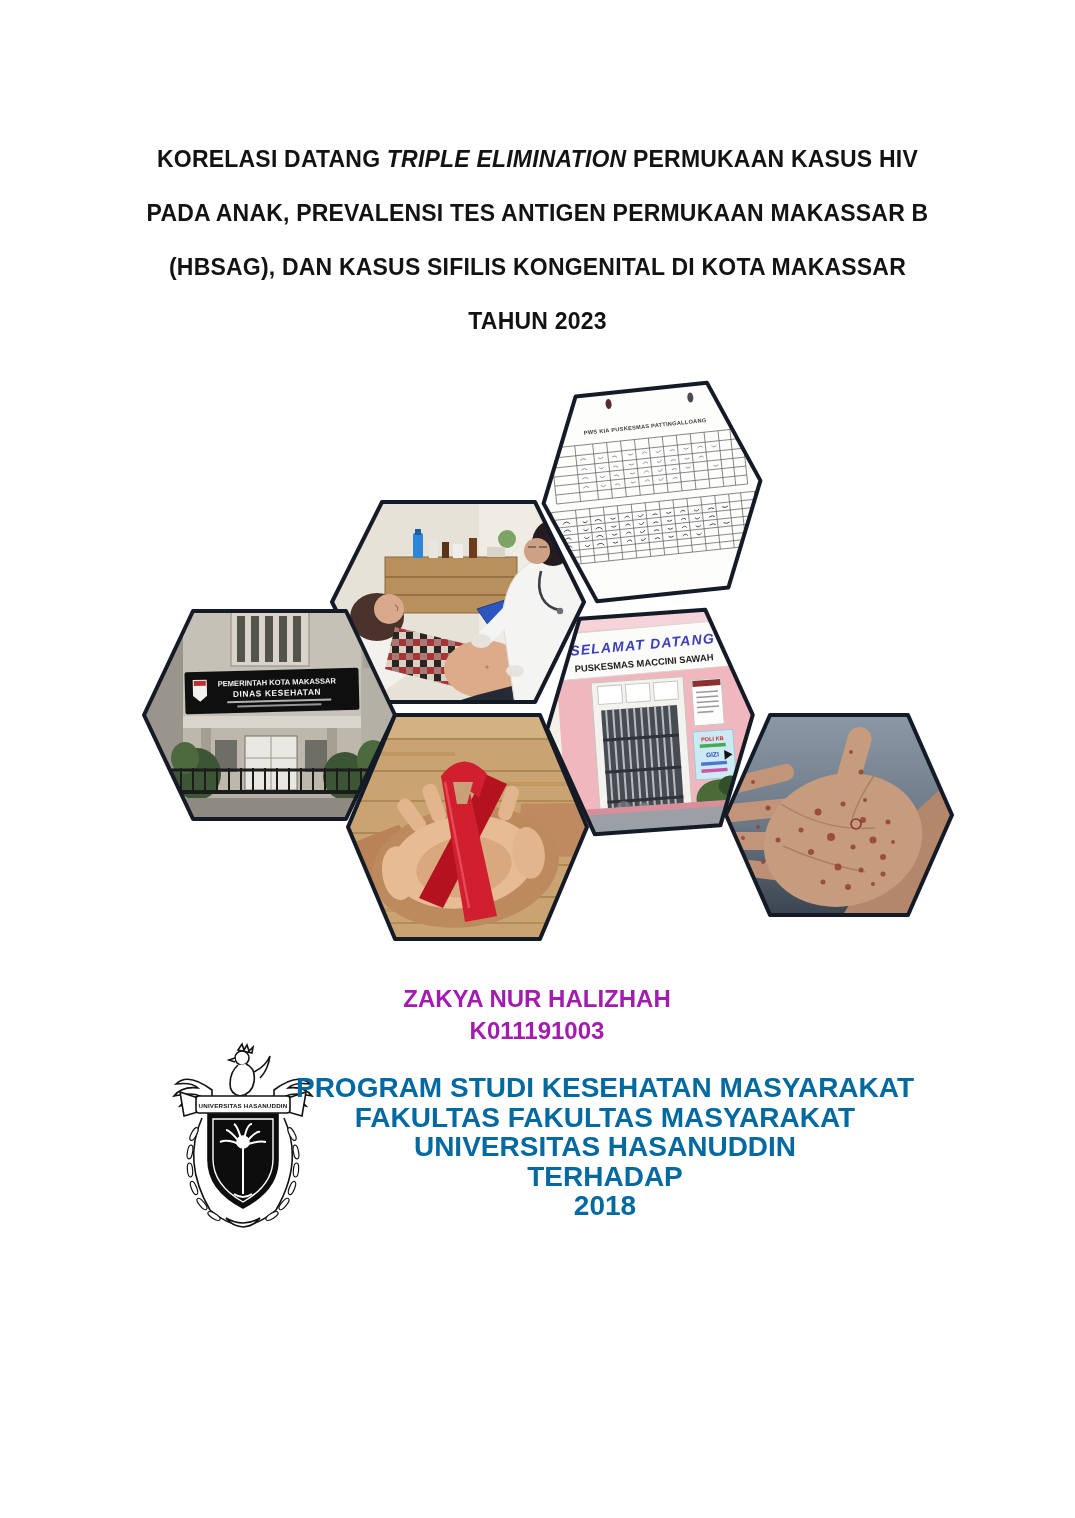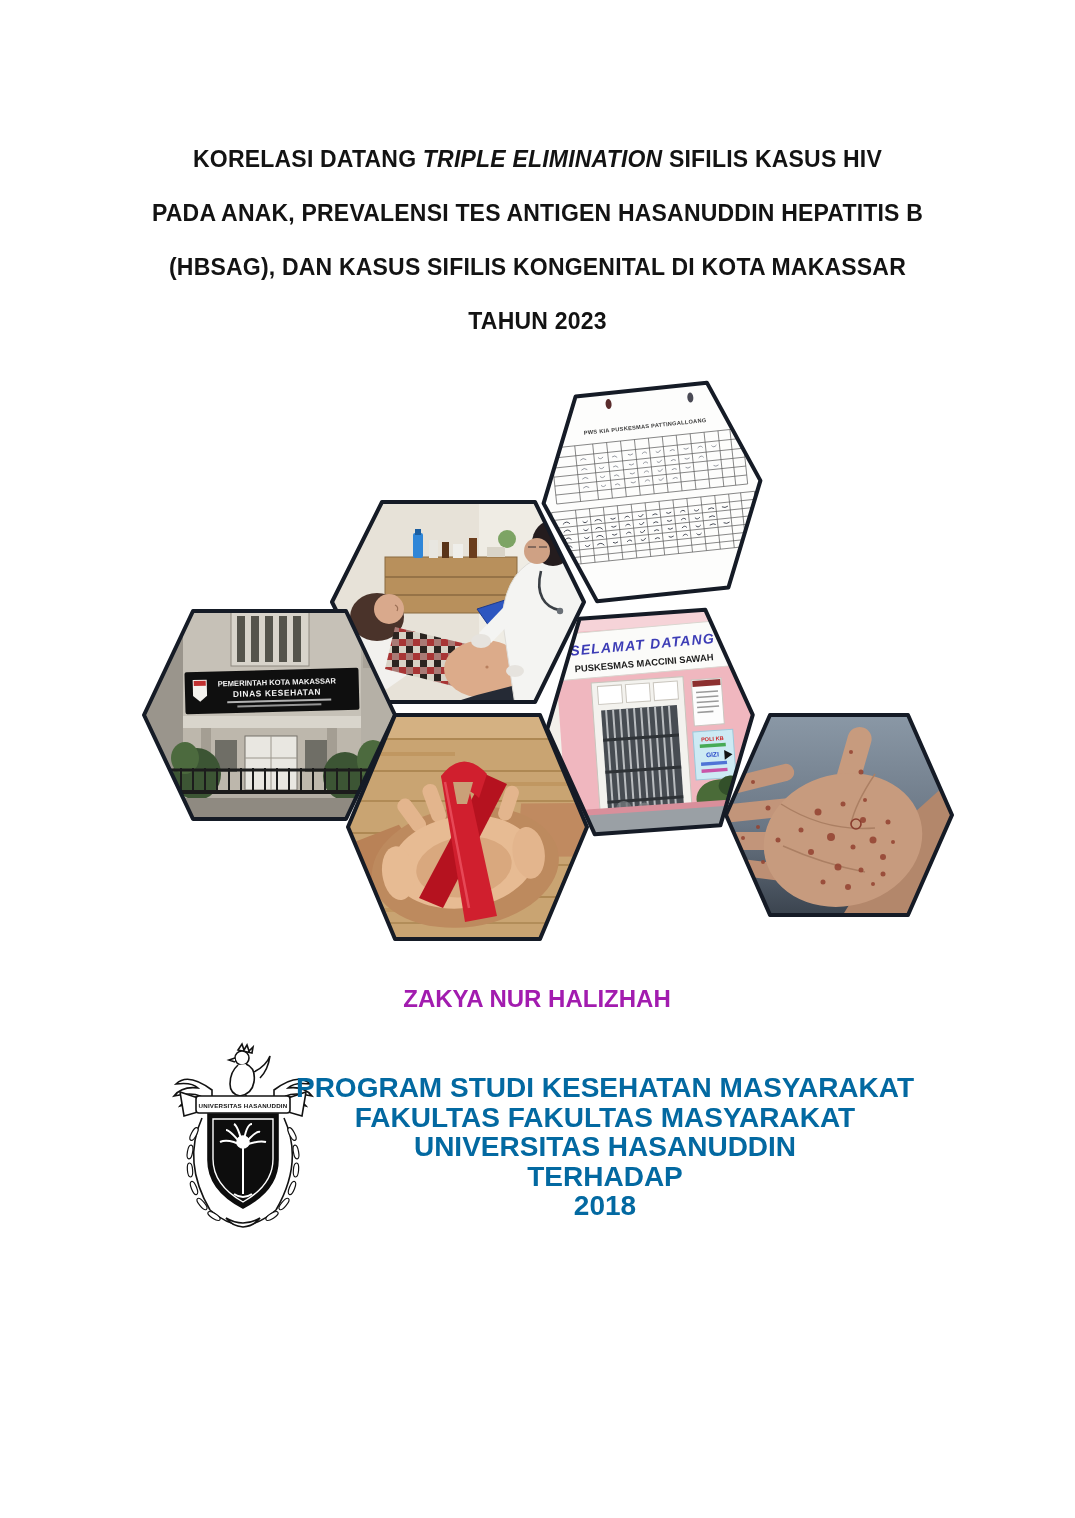--- a/index.html
+++ b/index.html
@@ -15,22 +15,22 @@
     font-size:28px;font-weight:bold;line-height:29.5px;color:#0369a1;}
   .hex{position:absolute;overflow:visible;}
   .hexline{fill:none;stroke:#151b26;stroke-width:4;stroke-linejoin:round;}
   svg text{font-family:"Liberation Sans", sans-serif;}
   .scene text{pointer-events:none;}
 </style>
 </head>
 <body>
 
 <div class="abs title-block">
-  <div><span>KORELASI DATANG </span><span class="title-italic">TRIPLE ELIMINATION</span><span> SIFILIS KASUS HIV</span></div>
-  <div>PADA ANAK, PREVALENSI TES ANTIGEN HASANUDDIN HEPATITIS B</div>
+  <div><span>KORELASI DATANG </span><span class="title-italic">TRIPLE ELIMINATION</span><span> PERMUKAAN KASUS HIV</span></div>
+  <div>PADA ANAK, PREVALENSI TES ANTIGEN PERMUKAAN MAKASSAR B</div>
   <div>(HBSAG), DAN KASUS SIFILIS KONGENITAL DI KOTA MAKASSAR</div>
   <div>TAHUN 2023</div>
 </div>
 
 <svg class="hex scene" style="left:540px;top:386px;transform:rotate(-6deg);" width="224" height="212" viewBox="0 0 224 212">
   <defs>
       <clipPath id="clipA">
         <polygon points="3,106 46,3 178,3 221,106 178,209 46,209"></polygon>
       </clipPath>
     </defs>
@@ -342,20 +342,21 @@
       <circle cx="128" cy="40" r="2"></circle>
         <circle cx="138" cy="60" r="2.5"></circle>
     </g>
     <circle cx="133" cy="112" r="5" fill="none" stroke="#8a3d2e" stroke-width="1.6"></circle>
   </g>
   <polygon class="hexline" points="3,103 47,3 185,3 229,103 185,203 47,203" stroke="#151b26"></polygon>
 </svg>
 
 <div class="abs author-block">
   <div>ZAKYA NUR HALIZHAH</div>
+  <div>K011191003</div>
 </div>
 
 <svg class="abs" style="left:168px;top:1042px;" width="150" height="190" viewBox="0 0 150 190">
   <g stroke="#121212" fill="none" stroke-width="1.6">
 
     <g fill="#ffffff">
       <path d="M44,48 Q20,30 8,42 Q24,40 30,46 Q14,44 6,54 Q24,50 32,54 Q18,56 12,64 Q30,58 44,56 Z"></path>
       <path d="M106,48 Q130,30 142,42 Q126,40 120,46 Q136,44 144,54 Q126,50 118,54 Q132,56 138,64 Q120,58 106,56 Z"></path>
     </g>
 

